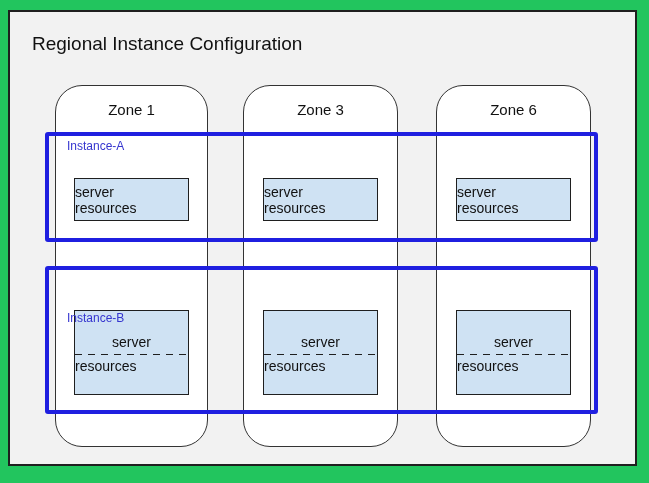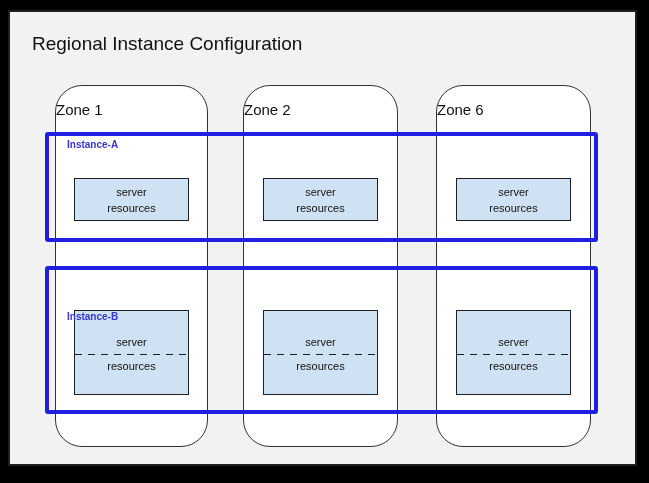--- a/index.html
+++ b/index.html
@@ -5,21 +5,21 @@
   html, body {
     margin: 0;
     padding: 0;
     background: #ffffff;
     font-family: "Liberation Sans", sans-serif;
   }
   #stage {
     position: relative;
     width: 649px;
     height: 483px;
-    background: #000000;
+    background: #22c55e;
     overflow: hidden;
   }
   * { box-sizing: border-box; }
 
   .region {
     position: absolute;
     left: 8px; top: 10px;
     width: 629px; height: 456px;
     background: var(--region-background, #f2f2f2);
     border: 2px solid var(--region-border, #1f1f1f);
@@ -40,58 +40,58 @@
     background: var(--zone-background, #ffffff);
     border: 1px solid var(--zone-border, #333333);
     border-radius: 27px;
     z-index: 1;
   }
   .zone-1 { left: 45px;  width: 153px; }
   .zone-2 { left: 233px; width: 155px; }
   .zone-3 { left: 426px; width: 155px; }
   .zone-label {
     margin-top: 15px;
+    text-align: center;
     font-size: 15px;
     color: #111111;
   }
 
   .instance {
     position: absolute;
     left: 35px;
     width: 553px;
     border: 4px solid var(--instance-border, #1f1fe0);
     border-radius: 3px;
     background: transparent;
     z-index: 4;
   }
   .instance-a { top: 120px; height: 110px; }
   .instance-b { top: 254px; height: 148px; }
 
   .instance-label {
     position: absolute;
     left: 57px;
-    font-size: 10px;
-    font-weight: bold;
+    font-size: 12px;
+    font-weight: normal;
     color: var(--instance-label, #3535cf);
     z-index: 5;
     white-space: nowrap;
   }
   .label-a { top: 127px; }
   .label-b { top: 261px; margin-top: 38px; }
 
   .srv {
     position: absolute;
     width: 115px;
     background: var(--server-box-fill, #cfe2f3);
     border: 1.5px solid var(--server-box-border, #1f1f1f);
     z-index: 3;
-    font-size: 11px;
+    font-size: 14px;
     line-height: 16px;
     color: #111111;
-    text-align: center;
   }
   .pos-1 { left: 64px; }
   .pos-2 { left: 253px; }
   .pos-3 { left: 446px; }
 
   .srv-a {
     top: 166px;
     height: 43px;
     padding-top: 5px;
   }
@@ -126,21 +126,21 @@
 
 <div id="stage">
   <div class="region">
 
     <div class="title">Regional Instance Configuration</div>
 
     <div class="zone zone-1">
       <div class="zone-label">Zone 1</div>
     </div>
     <div class="zone zone-2">
-      <div class="zone-label">Zone 2</div>
+      <div class="zone-label">Zone 3</div>
     </div>
     <div class="zone zone-3">
       <div class="zone-label">Zone 6</div>
     </div>
 
     <div class="srv srv-a pos-1">
       <div>server</div>
       <div>resources</div>
     </div>
     <div class="srv srv-a pos-2">

